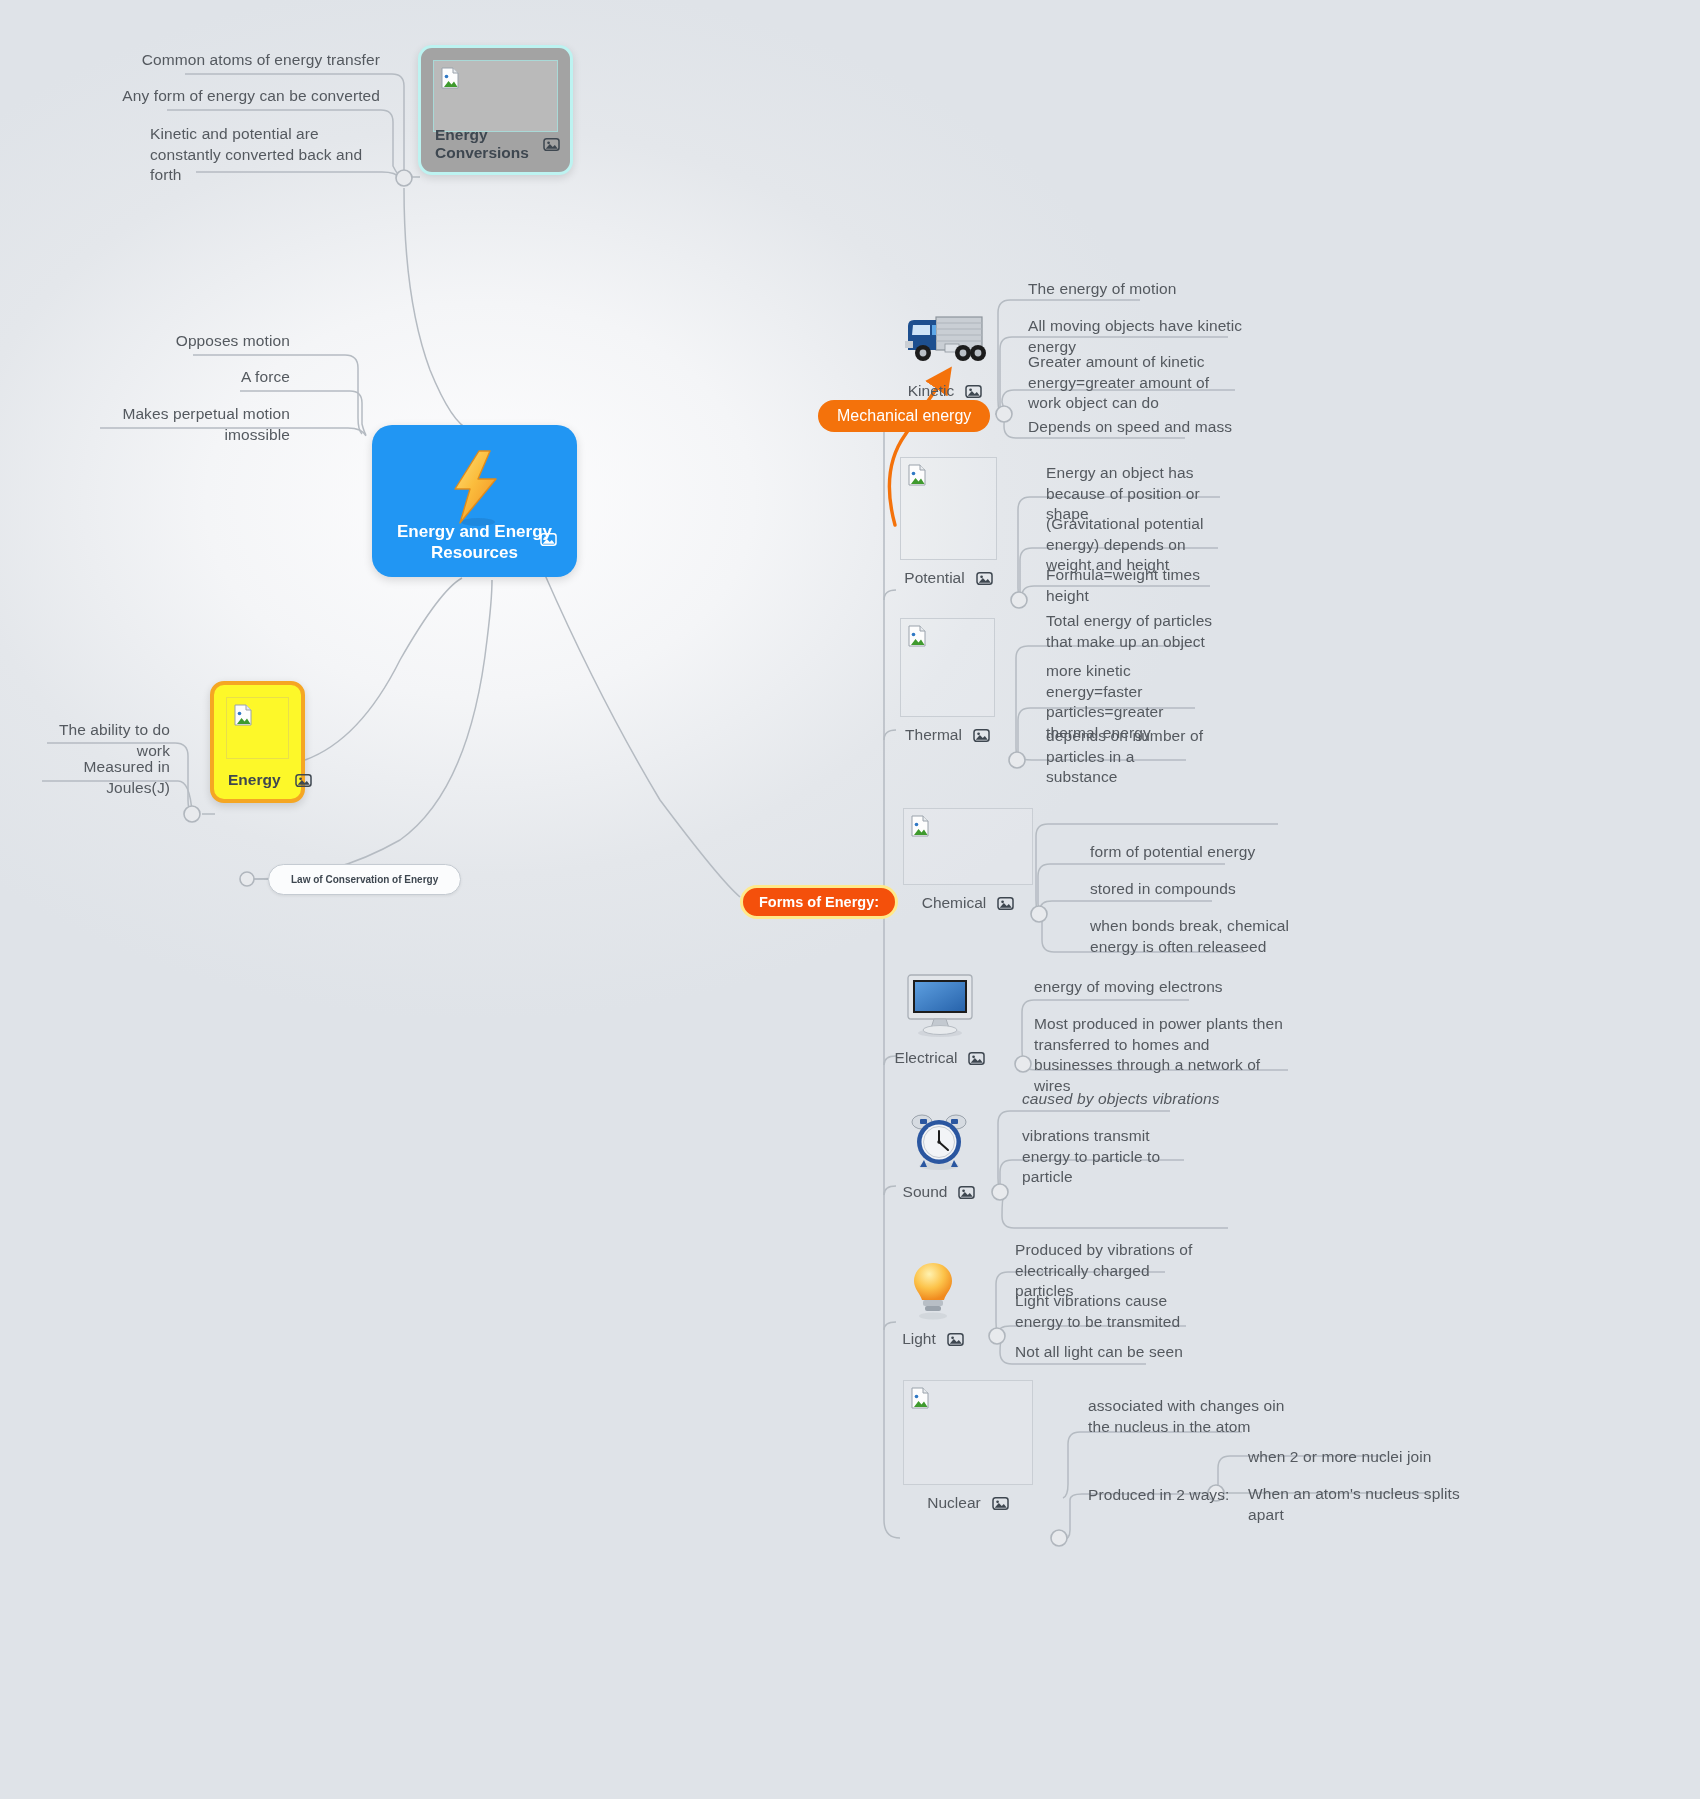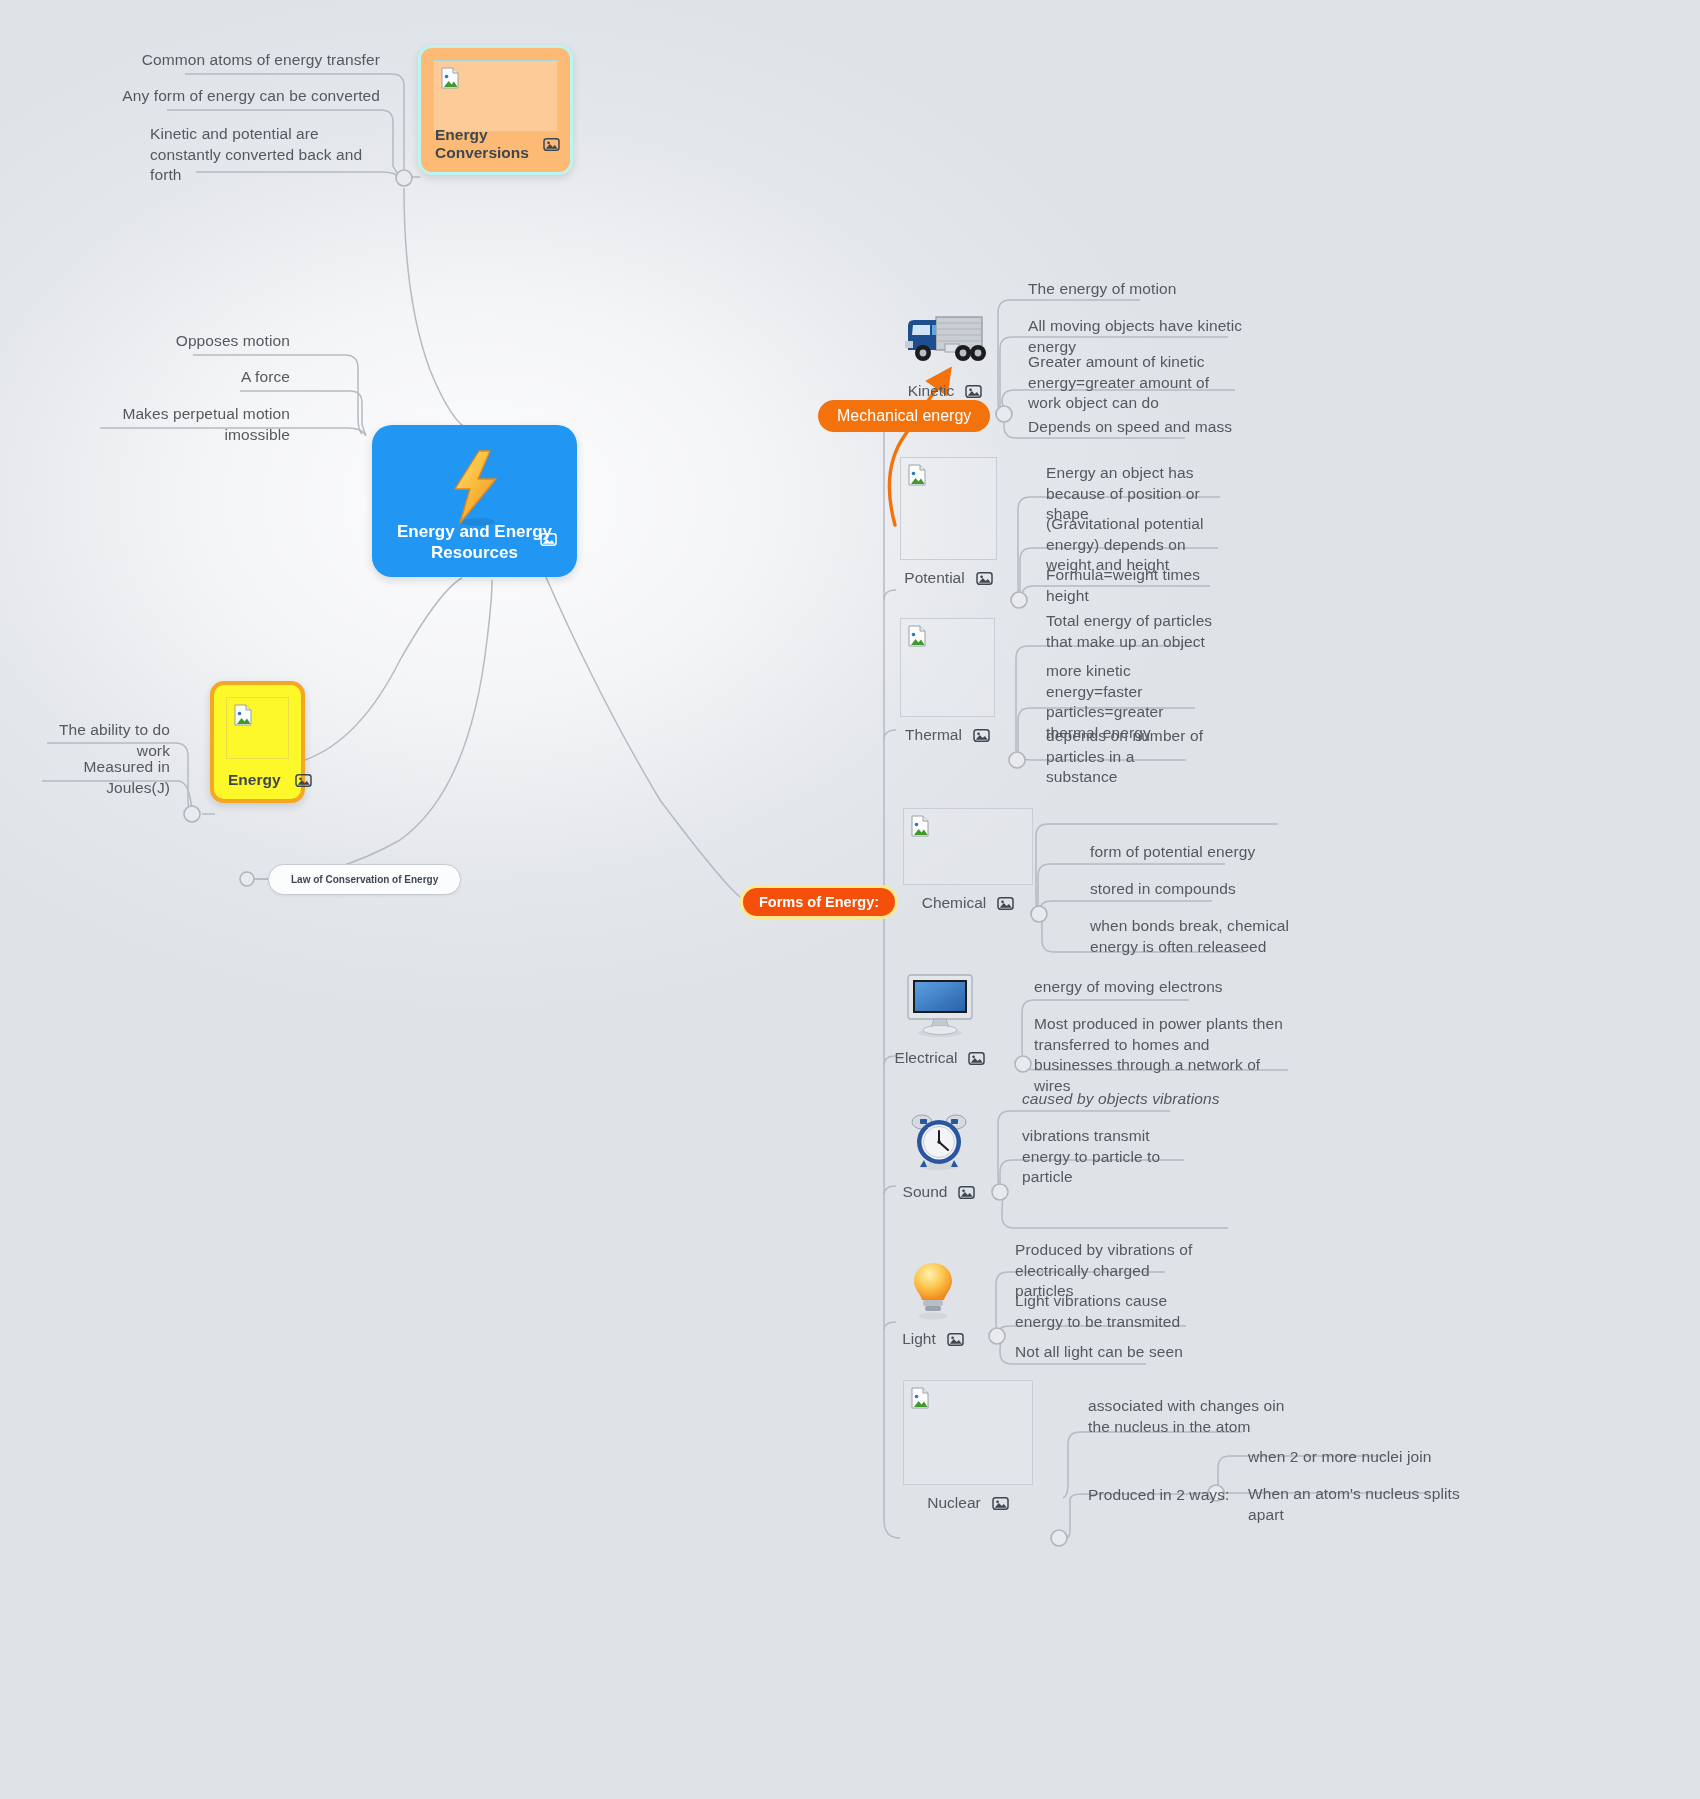--- a/index.html
+++ b/index.html
@@ -57,21 +57,21 @@
   .boxcard{position:absolute;border-radius:14px;box-sizing:border-box;}
   .boxcard .inner{
     position:absolute;left:12px;right:12px;top:12px;bottom:40px;
     border:1px solid rgba(255,255,255,.55);
   }
   .boxcard .cap{
     position:absolute;left:14px;bottom:10px;right:14px;
     display:flex;align-items:center;gap:14px;
     font-weight:bold;font-size:15.5px;
   }
-  .boxcard.cyan{background:#fdba74;border:3px solid #bdf3f1;box-shadow:0 3px 9px rgba(0,0,0,.12);}
+  .boxcard.cyan{background:#a3a3a3;border:3px solid #bdf3f1;box-shadow:0 3px 9px rgba(0,0,0,.12);}
   .boxcard.cyan .cap{color:#3e4750;}
   .boxcard.cyan .inner{border-color:#a9d9d7;background:rgba(255,255,255,.25);}
   .boxcard.red{background:#f96a63;border:4px solid #f91d10;box-shadow:0 3px 9px rgba(0,0,0,.14);}
   .boxcard.red .cap{color:#ffffff;}
   .boxcard.yellow{background:#fdf829;border:4px solid #f5a623;box-shadow:0 3px 9px rgba(0,0,0,.14);}
   .boxcard.yellow .cap{color:#3e4750;}
   .boxcard.yellow .inner{border-color:#e9df49;}
 
   
   .pill{

